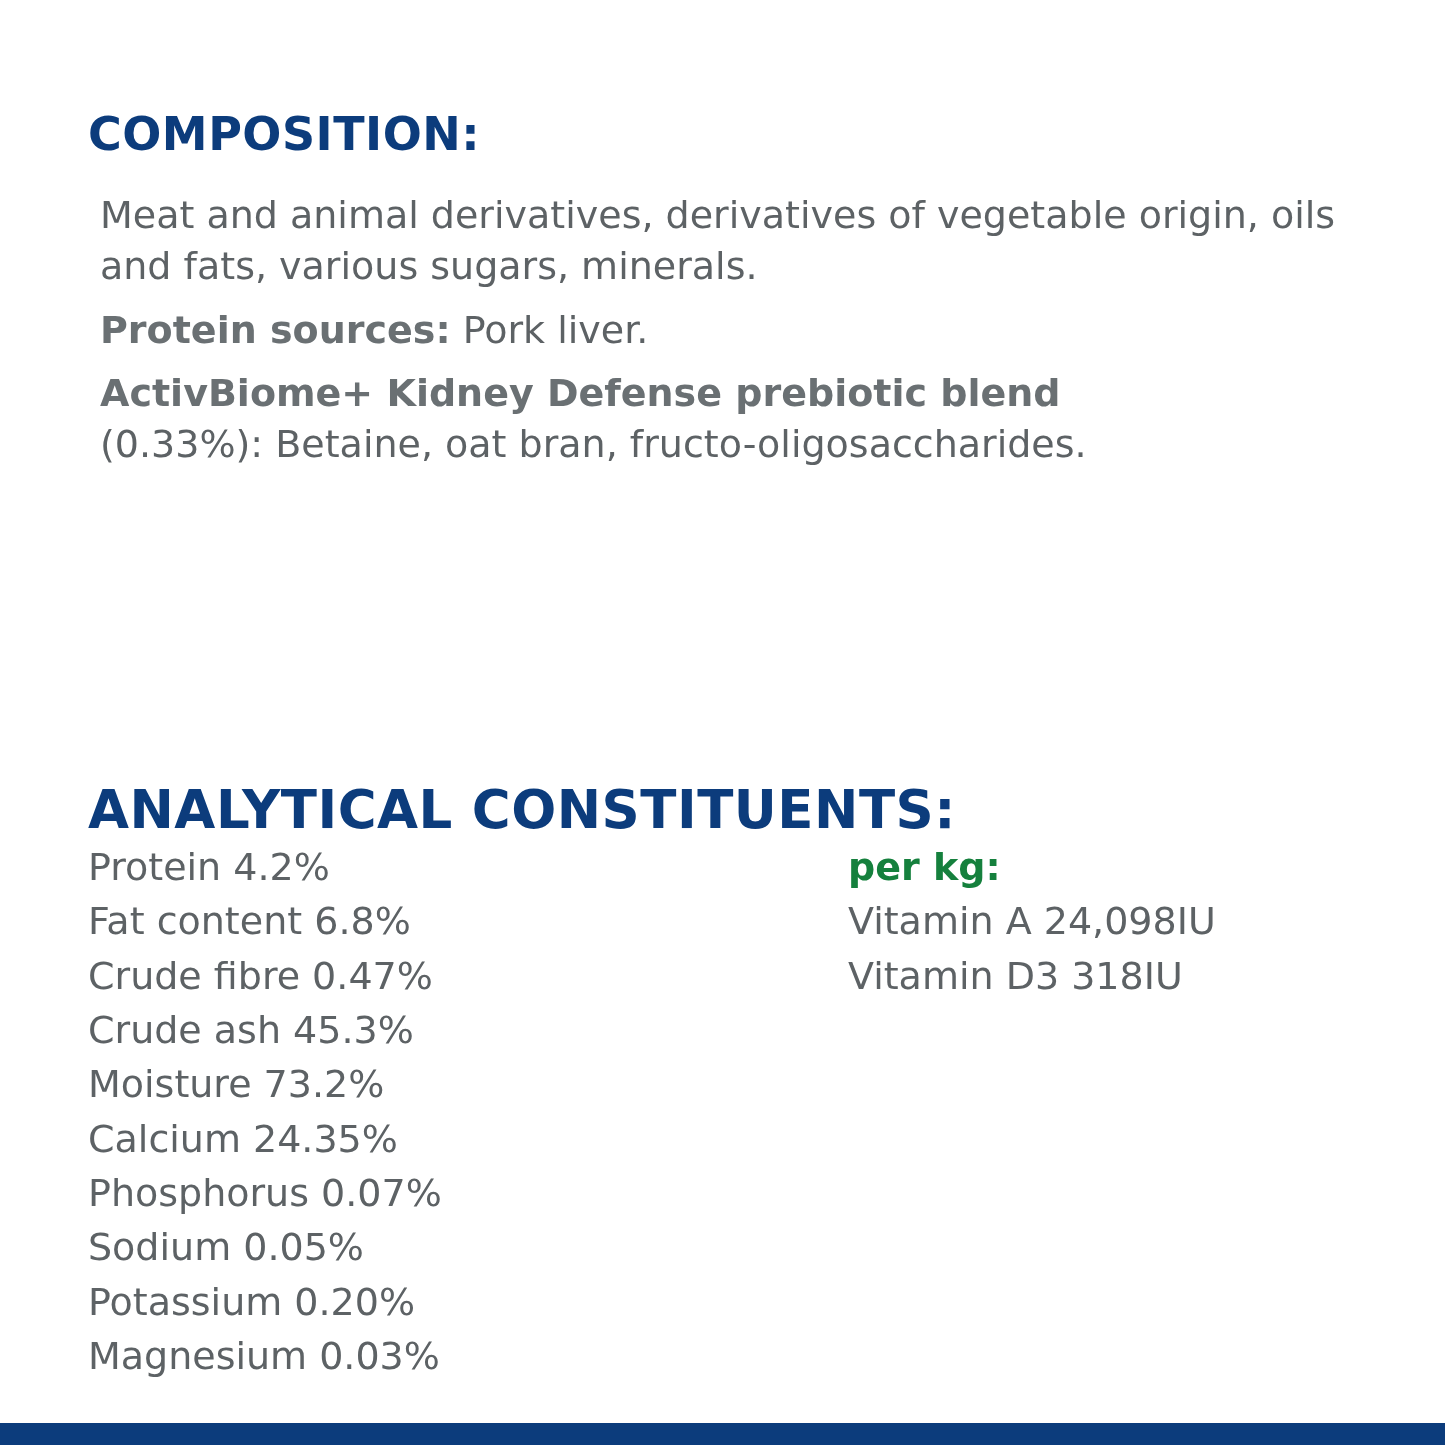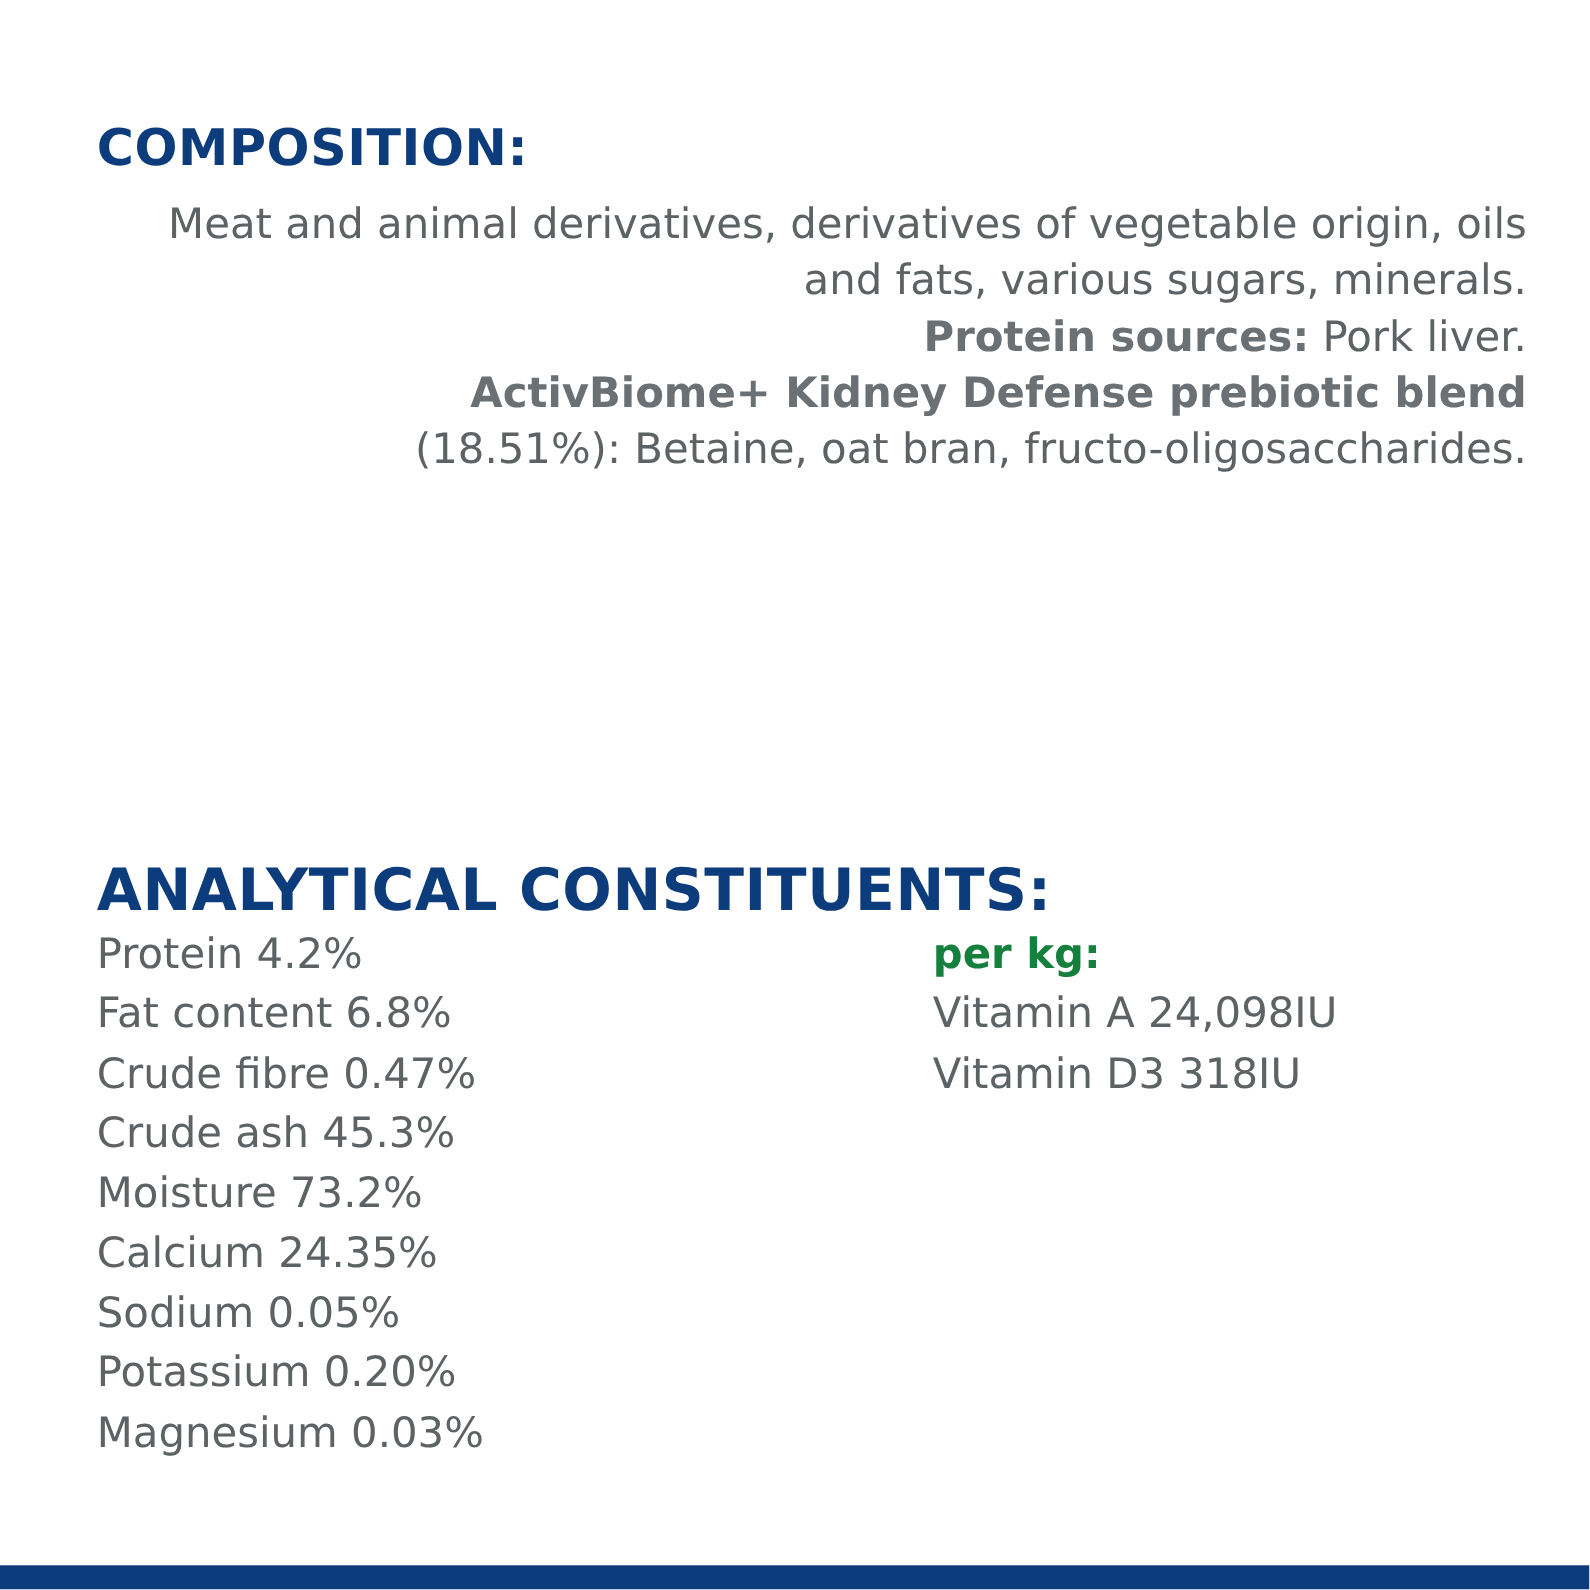--- a/index.html
+++ b/index.html
@@ -37,22 +37,21 @@
   #composition-body {
     position: absolute;
     left: 88px;
     top: 178px;
     width: 1300px;
     font-size: 38px;
     line-height: 1.35;
     color: #5d6265;
   }
   #composition-body p {
-    margin: 0;
-    text-align: right;
+    margin: 12px;
   }
   .bold-label {
     font-weight: bold;
     color: #6a7073;
   }
   #analytical-title {
     position: absolute;
     left: 88px;
     top: 745px;
     font-size: 53px;
@@ -95,33 +94,34 @@
 </head>
 <body>
 
 <div class="page">
 
   <h1 class="section-title" id="composition-title">COMPOSITION:</h1>
 
   <div id="composition-body">
     <p>Meat and animal derivatives, derivatives of vegetable origin, oils and fats, various sugars, minerals.</p>
     <p><span class="bold-label">Protein sources:</span><span> Pork liver.</span></p>
-    <p><span class="bold-label">ActivBiome+ Kidney Defense prebiotic blend</span><br><span>(18.51%): Betaine, oat bran, fructo-oligosaccharides.</span></p>
+    <p><span class="bold-label">ActivBiome+ Kidney Defense prebiotic blend</span><br><span>(0.33%): Betaine, oat bran, fructo-oligosaccharides.</span></p>
   </div>
 
   <h1 class="section-title" id="analytical-title">ANALYTICAL CONSTITUENTS:</h1>
 
   <div id="analytical-columns">
     <div class="col-left">
       <div class="nutrient-line">Protein 4.2%</div>
       <div class="nutrient-line">Fat content 6.8%</div>
       <div class="nutrient-line">Crude fibre 0.47%</div>
       <div class="nutrient-line">Crude ash 45.3%</div>
       <div class="nutrient-line">Moisture 73.2%</div>
       <div class="nutrient-line">Calcium 24.35%</div>
+      <div class="nutrient-line">Phosphorus 0.07%</div>
       <div class="nutrient-line">Sodium 0.05%</div>
       <div class="nutrient-line">Potassium 0.20%</div>
       <div class="nutrient-line">Magnesium 0.03%</div>
     </div>
     <div class="col-right">
       <div class="per-kg-label">per kg:</div>
       <div class="nutrient-line">Vitamin A 24,098IU</div>
       <div class="nutrient-line">Vitamin D3 318IU</div>
     </div>
   </div>

